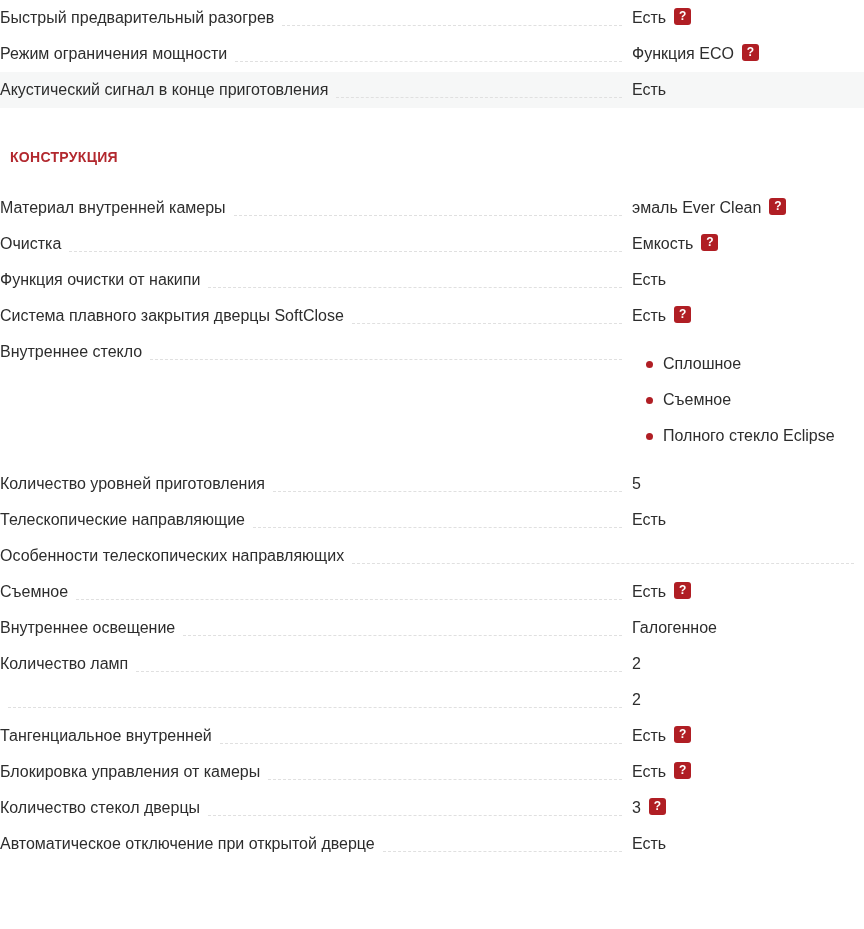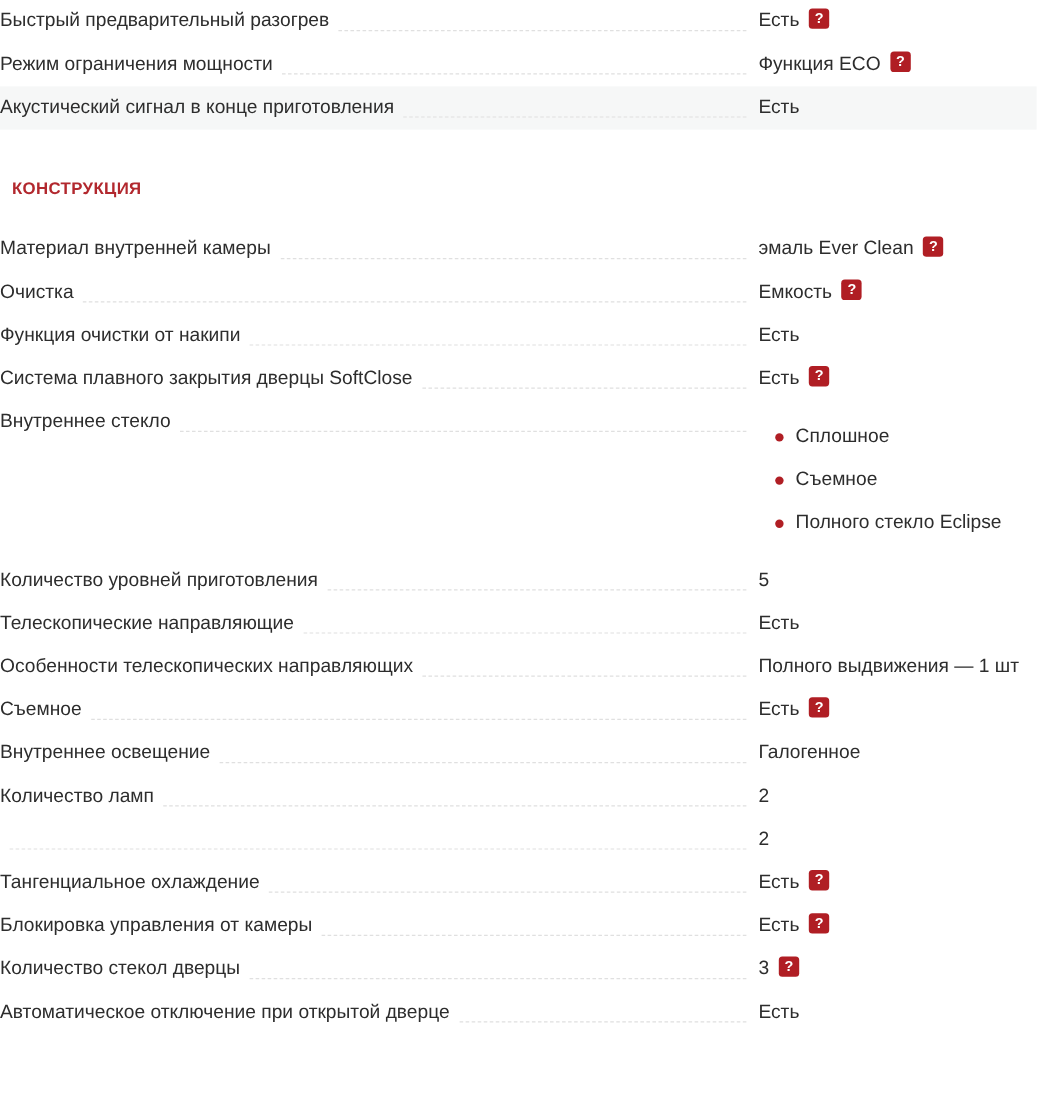--- a/index.html
+++ b/index.html
@@ -192,23 +192,20 @@
     <div class="spec-label">Телескопические направляющие</div>
     <div class="leader"></div>
     <div class="spec-value">
       <span>Есть</span>
     </div>
   </div>
 
   <div class="spec-row">
     <div class="spec-label">Особенности телескопических направляющих</div>
     <div class="leader"></div>
-    <div class="spec-value">
-      <span>Полного выдвижения — 1 шт</span>
-    </div>
   </div>
 
   <div class="spec-row">
     <div class="spec-label">Съемное</div>
     <div class="leader"></div>
     <div class="spec-value">
       <span>Есть</span><span class="help-icon">?</span>
     </div>
   </div>
 
@@ -233,21 +230,21 @@
     <div class="spec-value">
       <span>2</span>
     </div>
   </div>
 </div>
   </section>
 
   <section>
     <div>
   <div class="spec-row">
-    <div class="spec-label">Тангенциальное охлаждение</div>
+    <div class="spec-label">Тангенциальное внутренней</div>
     <div class="leader"></div>
     <div class="spec-value">
       <span>Есть</span><span class="help-icon">?</span>
     </div>
   </div>
 
   <div class="spec-row">
     <div class="spec-label">Блокировка управления от камеры</div>
     <div class="leader"></div>
     <div class="spec-value">

